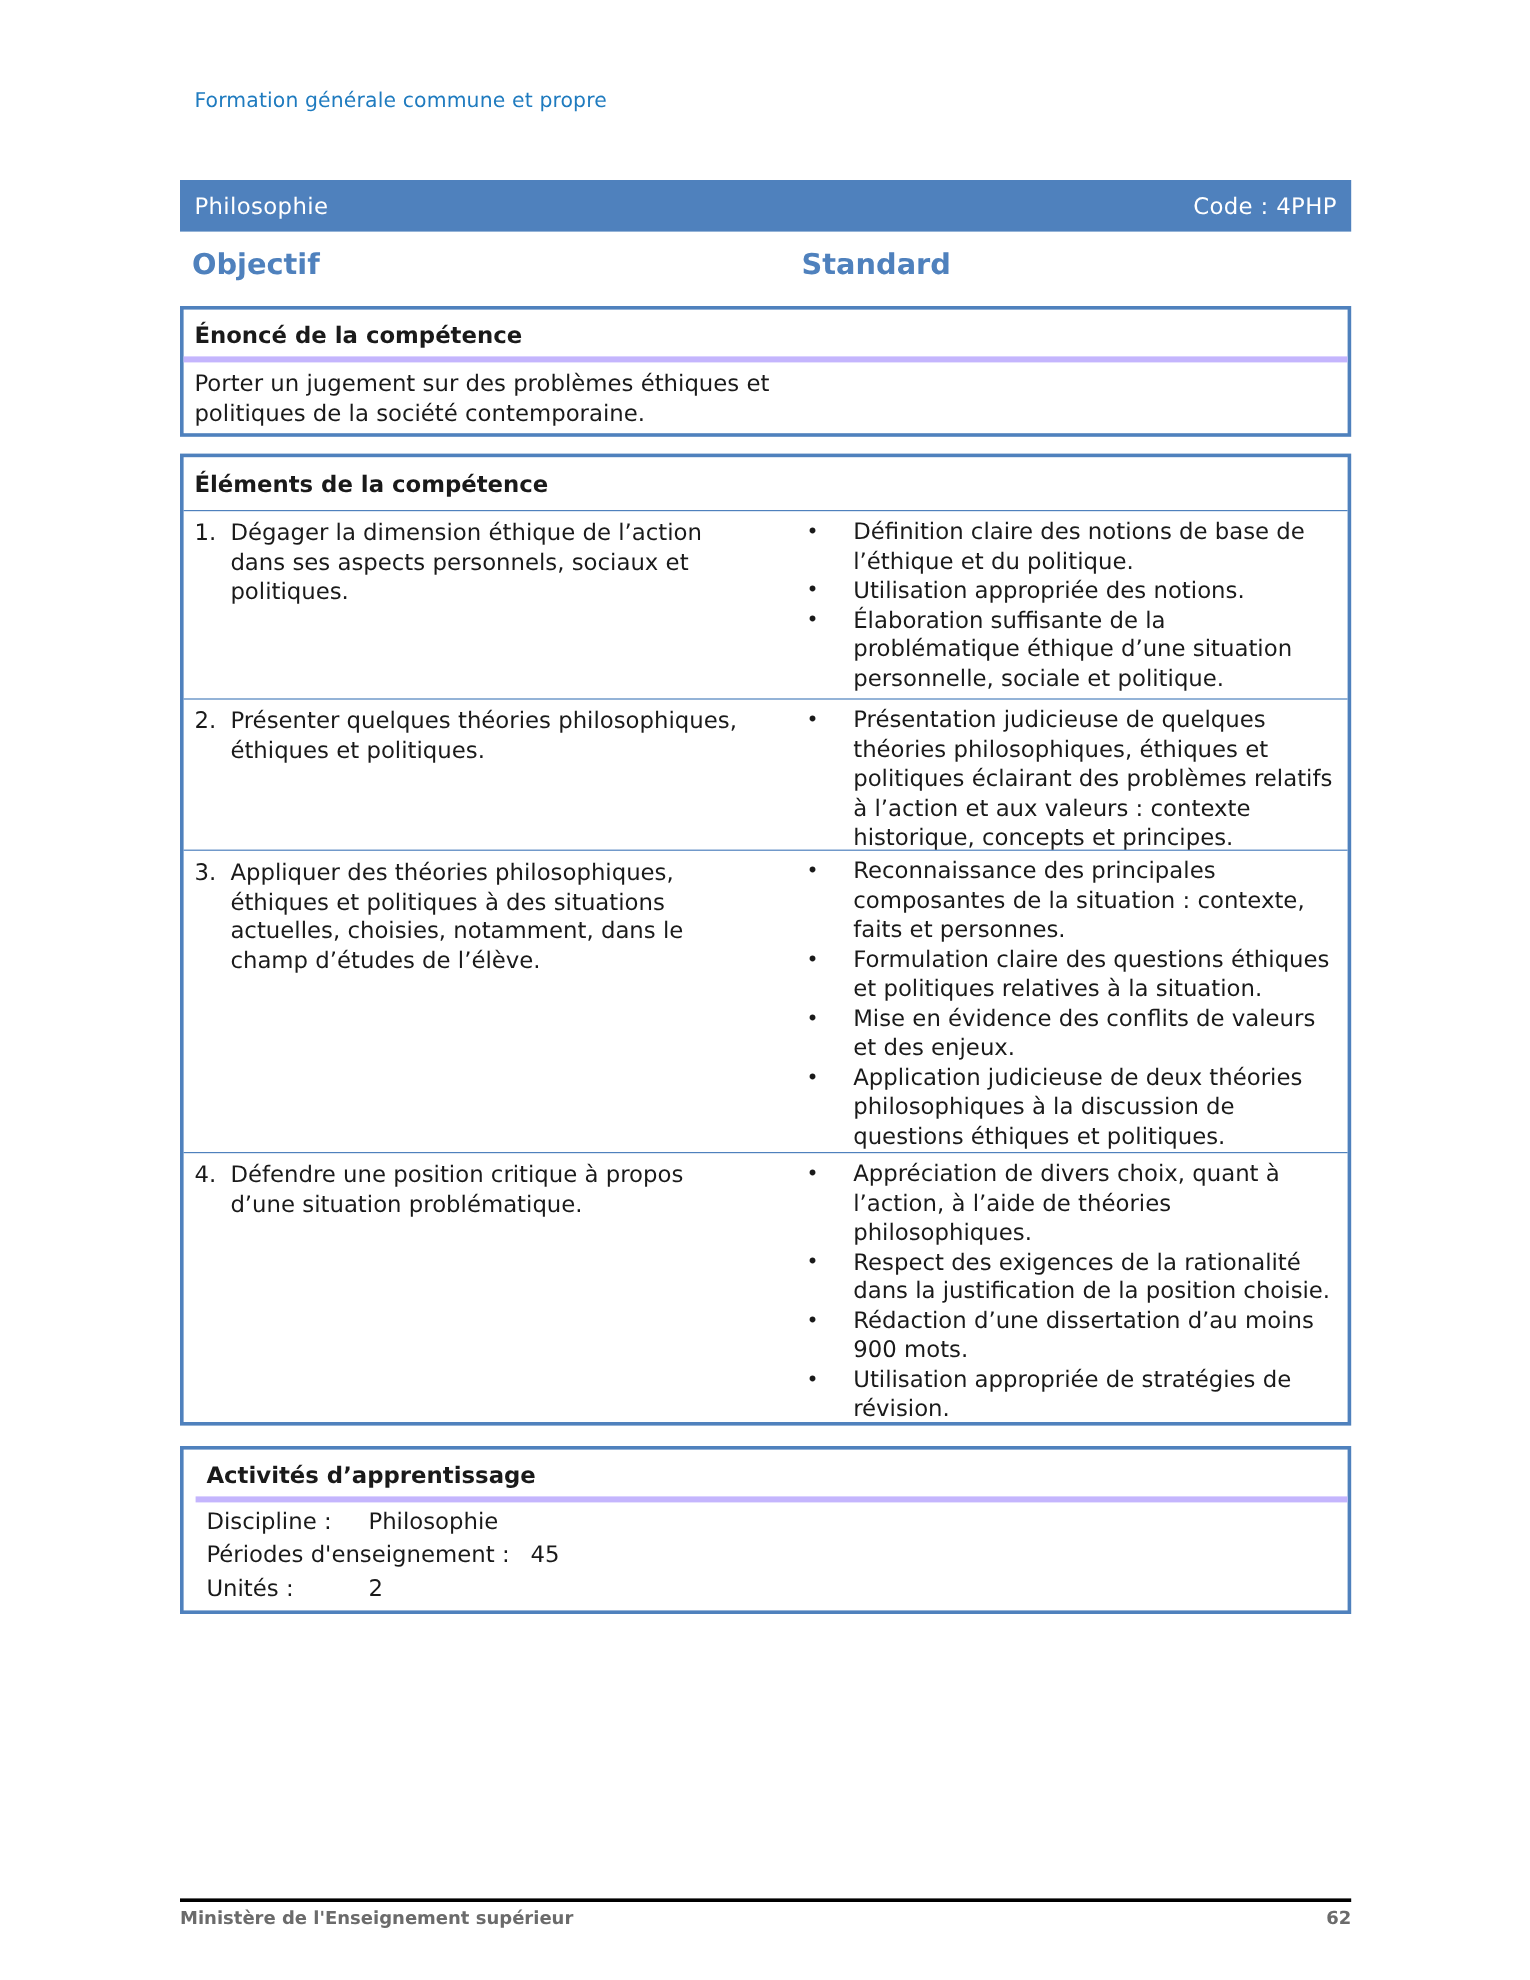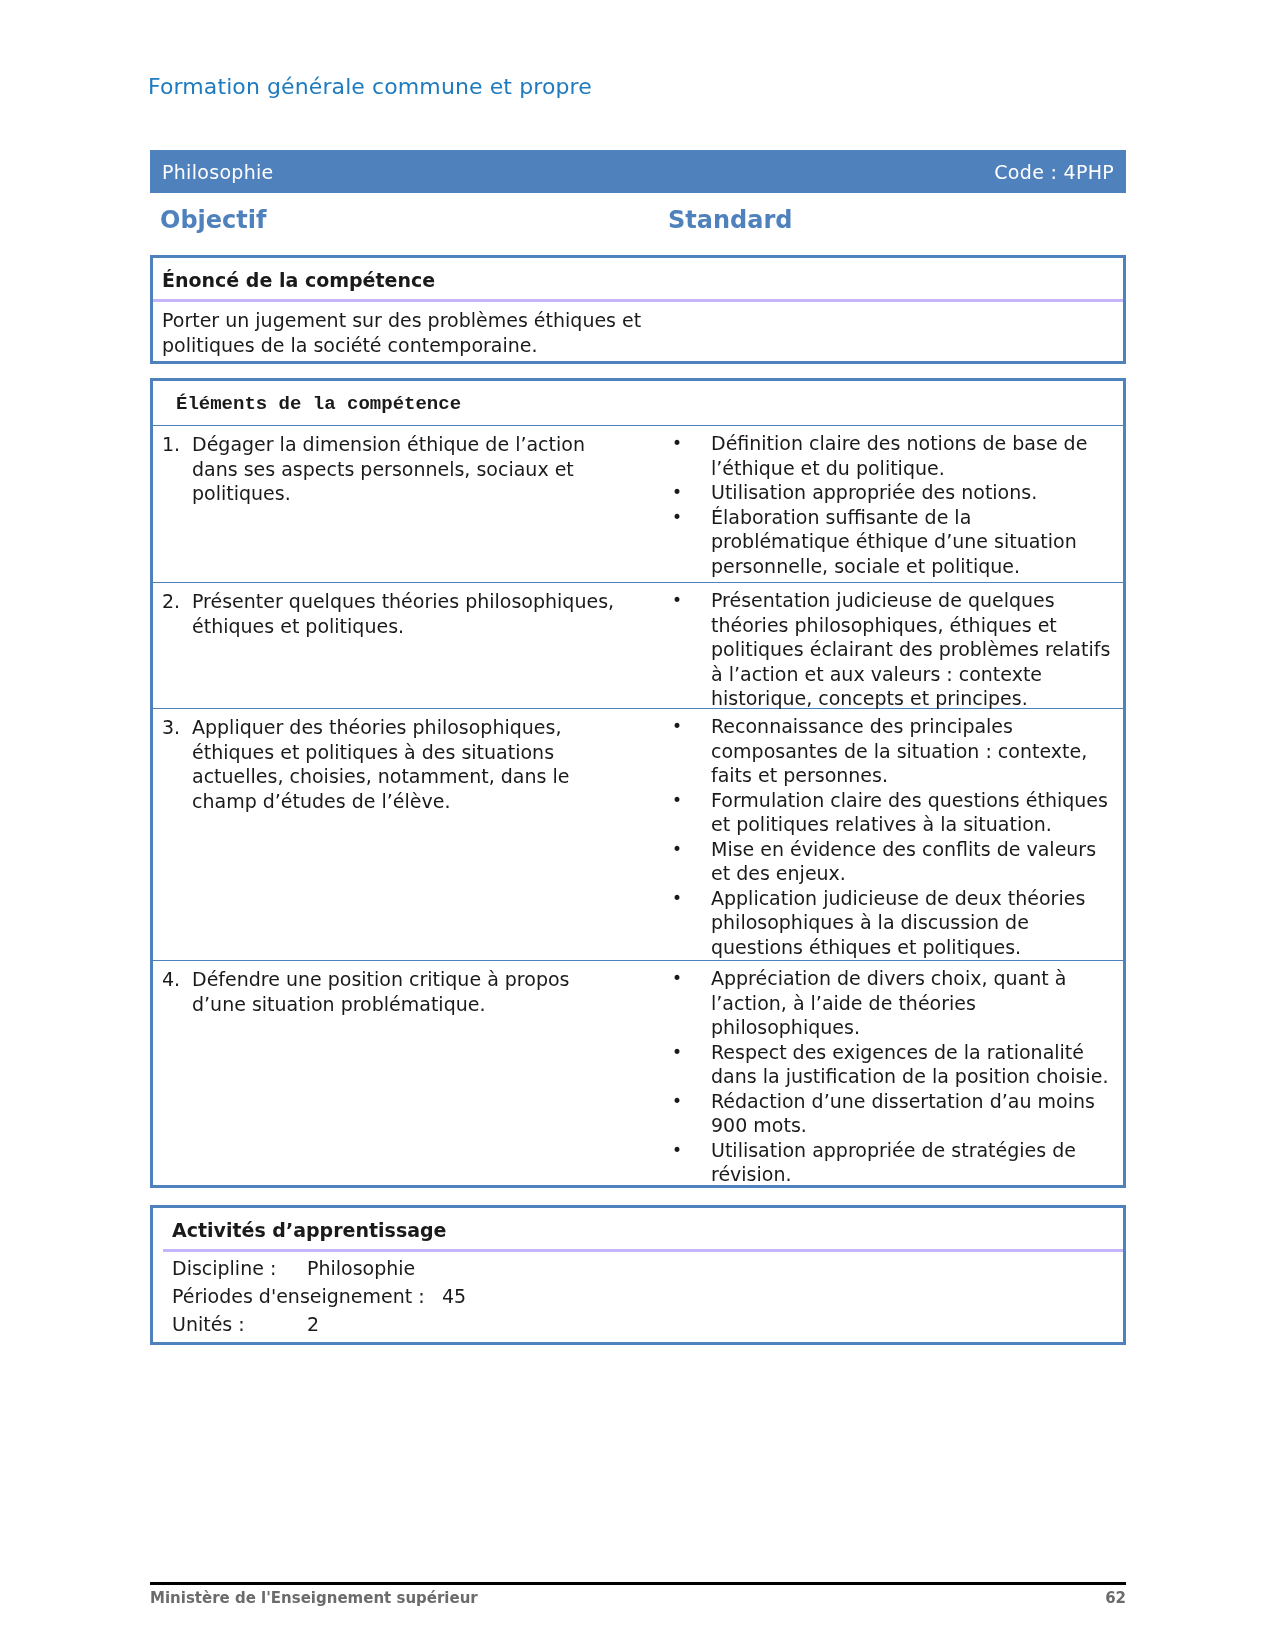--- a/index.html
+++ b/index.html
@@ -10,23 +10,23 @@
     body {
       width: 1275px;
       height: 1650px;
       position: relative;
       font-family: "DejaVu Sans", sans-serif;
       color: #1a1a1a;
       overflow: hidden;
     }
     .running-head {
       position: absolute;
-      left: 148px;
+      left: 162px;
       top: 74px;
-      font-size: 22px;
+      font-size: 17px;
       color: #1f7bbf;
       letter-spacing: 0.1px;
     }
     .title-bar {
       position: absolute;
       left: 150px;
       top: 150px;
       width: 976px;
       height: 43px;
       background: #4f81bd;
@@ -59,42 +59,42 @@
       border: 3px solid #4f81bd;
       box-sizing: border-box;
       background: #ffffff;
     }
     .box .hdr {
       font-weight: bold;
       font-size: 19px;
       padding: 0 9px;
       height: 44px;
       line-height: 44px;
-      border-bottom: 3px solid #c4b5fd;
+      border-bottom: 5px solid #c4b5fd;
       box-sizing: border-box;
     }
     .enonce-box { top: 255px; height: 109px; }
     .enonce-text {
       font-size: 19px;
       line-height: 25px;
       padding: 6px 9px 0 9px;
       width: 480px;
     }
 
     .comp-box { top: 378px; height: 810px; }
     .comp-hdr {
       display: flex;
       font-weight: bold;
       font-size: 19px;
       height: 45px;
       line-height: 46px;
       border-bottom: 1px solid #4f81bd;
       box-sizing: border-box;
     }
-    .comp-hdr .c1 { width: 483px; padding-left: 23px; box-sizing: border-box; font-family: Liberation Mono, monospace; }
+    .comp-hdr .c1 { width: 483px; padding-left: 9px; box-sizing: border-box; }
     .comp-hdr .c2 { flex: 1; padding-left: 0; }
 
     .comp-row {
       display: flex;
       border-bottom: 1px solid #4f81bd;
       box-sizing: border-box;
     }
     .comp-row:last-child { border-bottom: none; }
     .comp-row .elem {
       width: 483px;

